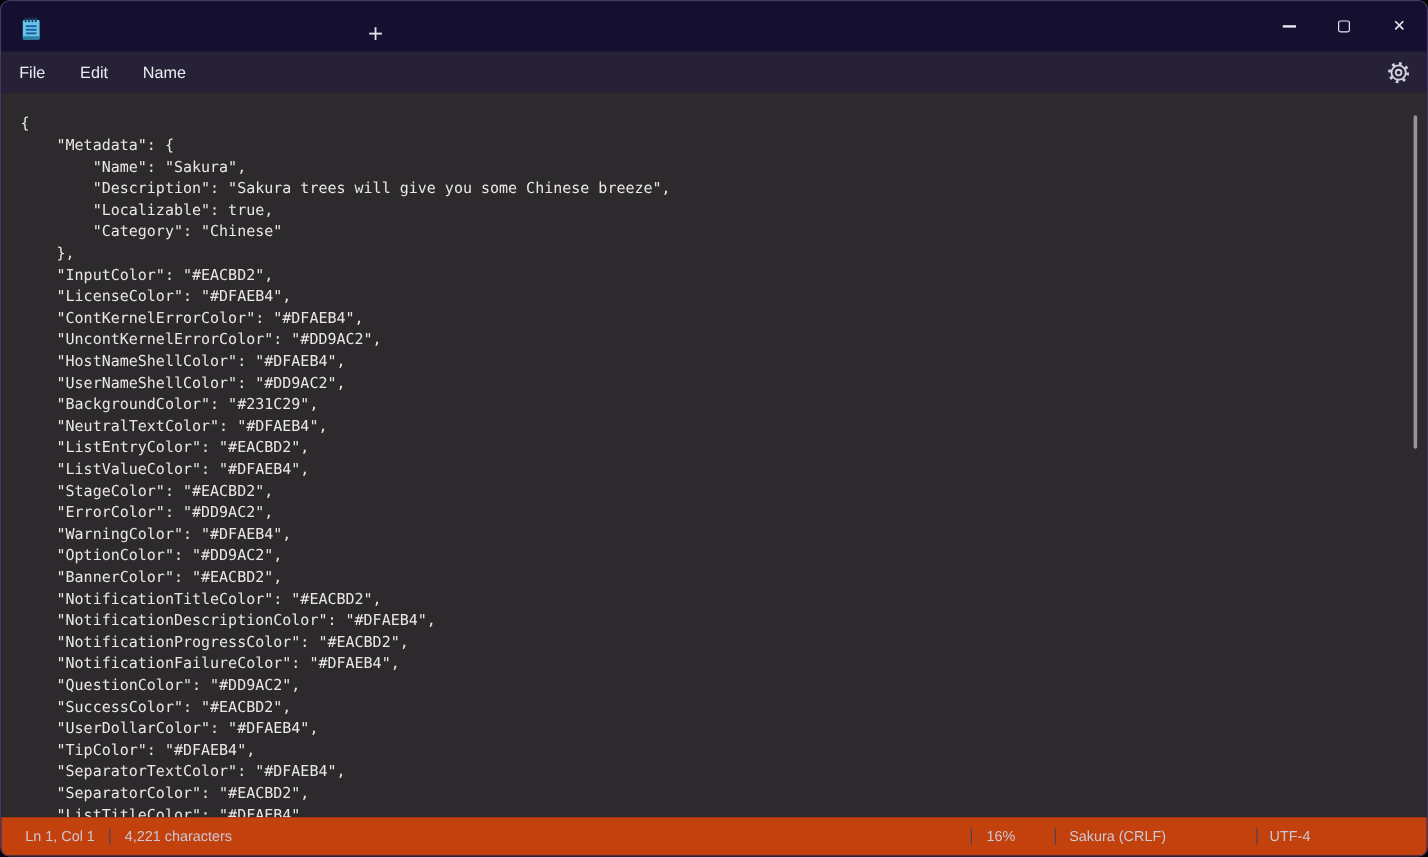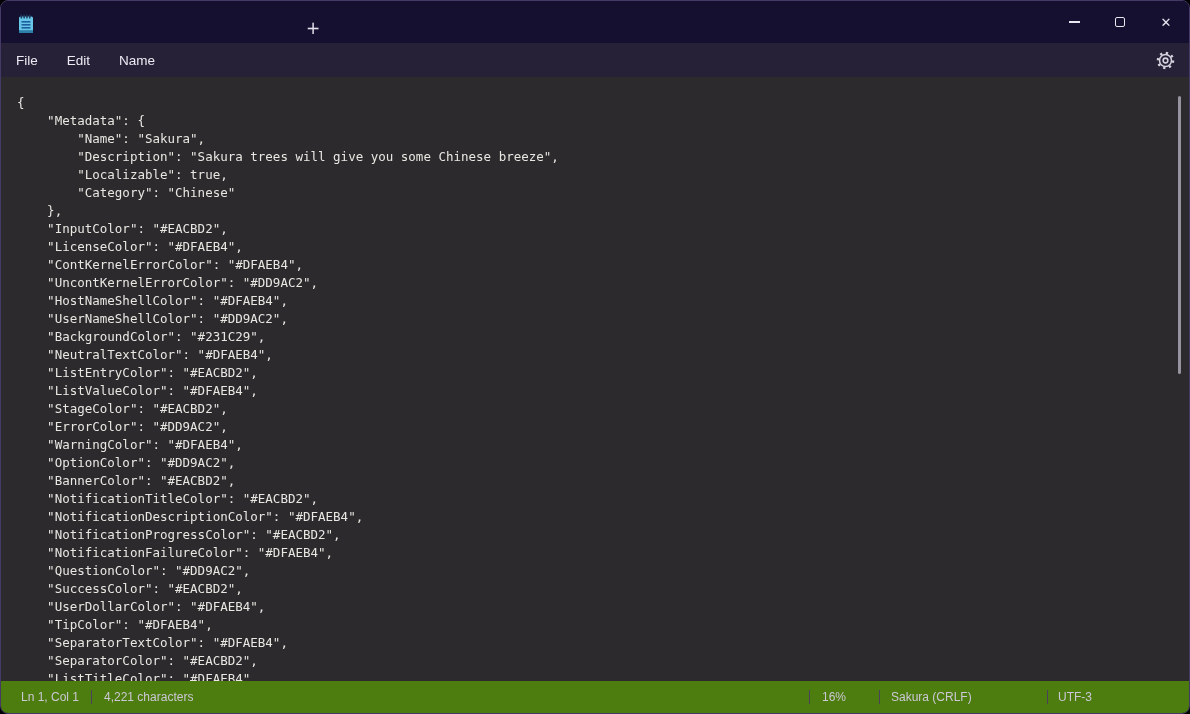--- a/index.html
+++ b/index.html
@@ -108,21 +108,21 @@
     position: absolute; right: 8px; top: 19px;
     width: 3px; height: 278px;
     background: #97939f; border-radius: 2px;
     cursor: default;
   }
 
   
   .statusbar {
     position: absolute; left: 0; right: 0; bottom: 0;
     height: 32px;
-    background: #4d7c0f;
+    background: #c2410c;
     font-size: 12px; color: #ccc8d6;
   }
   .sb-item {
     position: absolute; top: 0; height: 100%;
     display: flex; align-items: center;
     white-space: nowrap; cursor: default;
   }
   .sb-div {
     position: absolute; top: 9px;
     width: 1px; height: 14px;
@@ -222,16 +222,16 @@
   <div class="statusbar">
     <span class="sb-item" style="left:20px">Ln 1, Col 1</span>
     <span class="sb-div" style="left:90px"></span>
     <span class="sb-item" style="left:103px">4,221 characters</span>
 
     <span class="sb-div" style="left:808px"></span>
     <span class="sb-item" style="left:821px">16%</span>
     <span class="sb-div" style="left:878px"></span>
     <span class="sb-item" style="left:890px">Sakura (CRLF)</span>
     <span class="sb-div" style="left:1046px"></span>
-    <span class="sb-item" style="left:1057px">UTF-3</span>
+    <span class="sb-item" style="left:1057px">UTF-4</span>
   </div>
 
 </div>
 
 </body></html>

